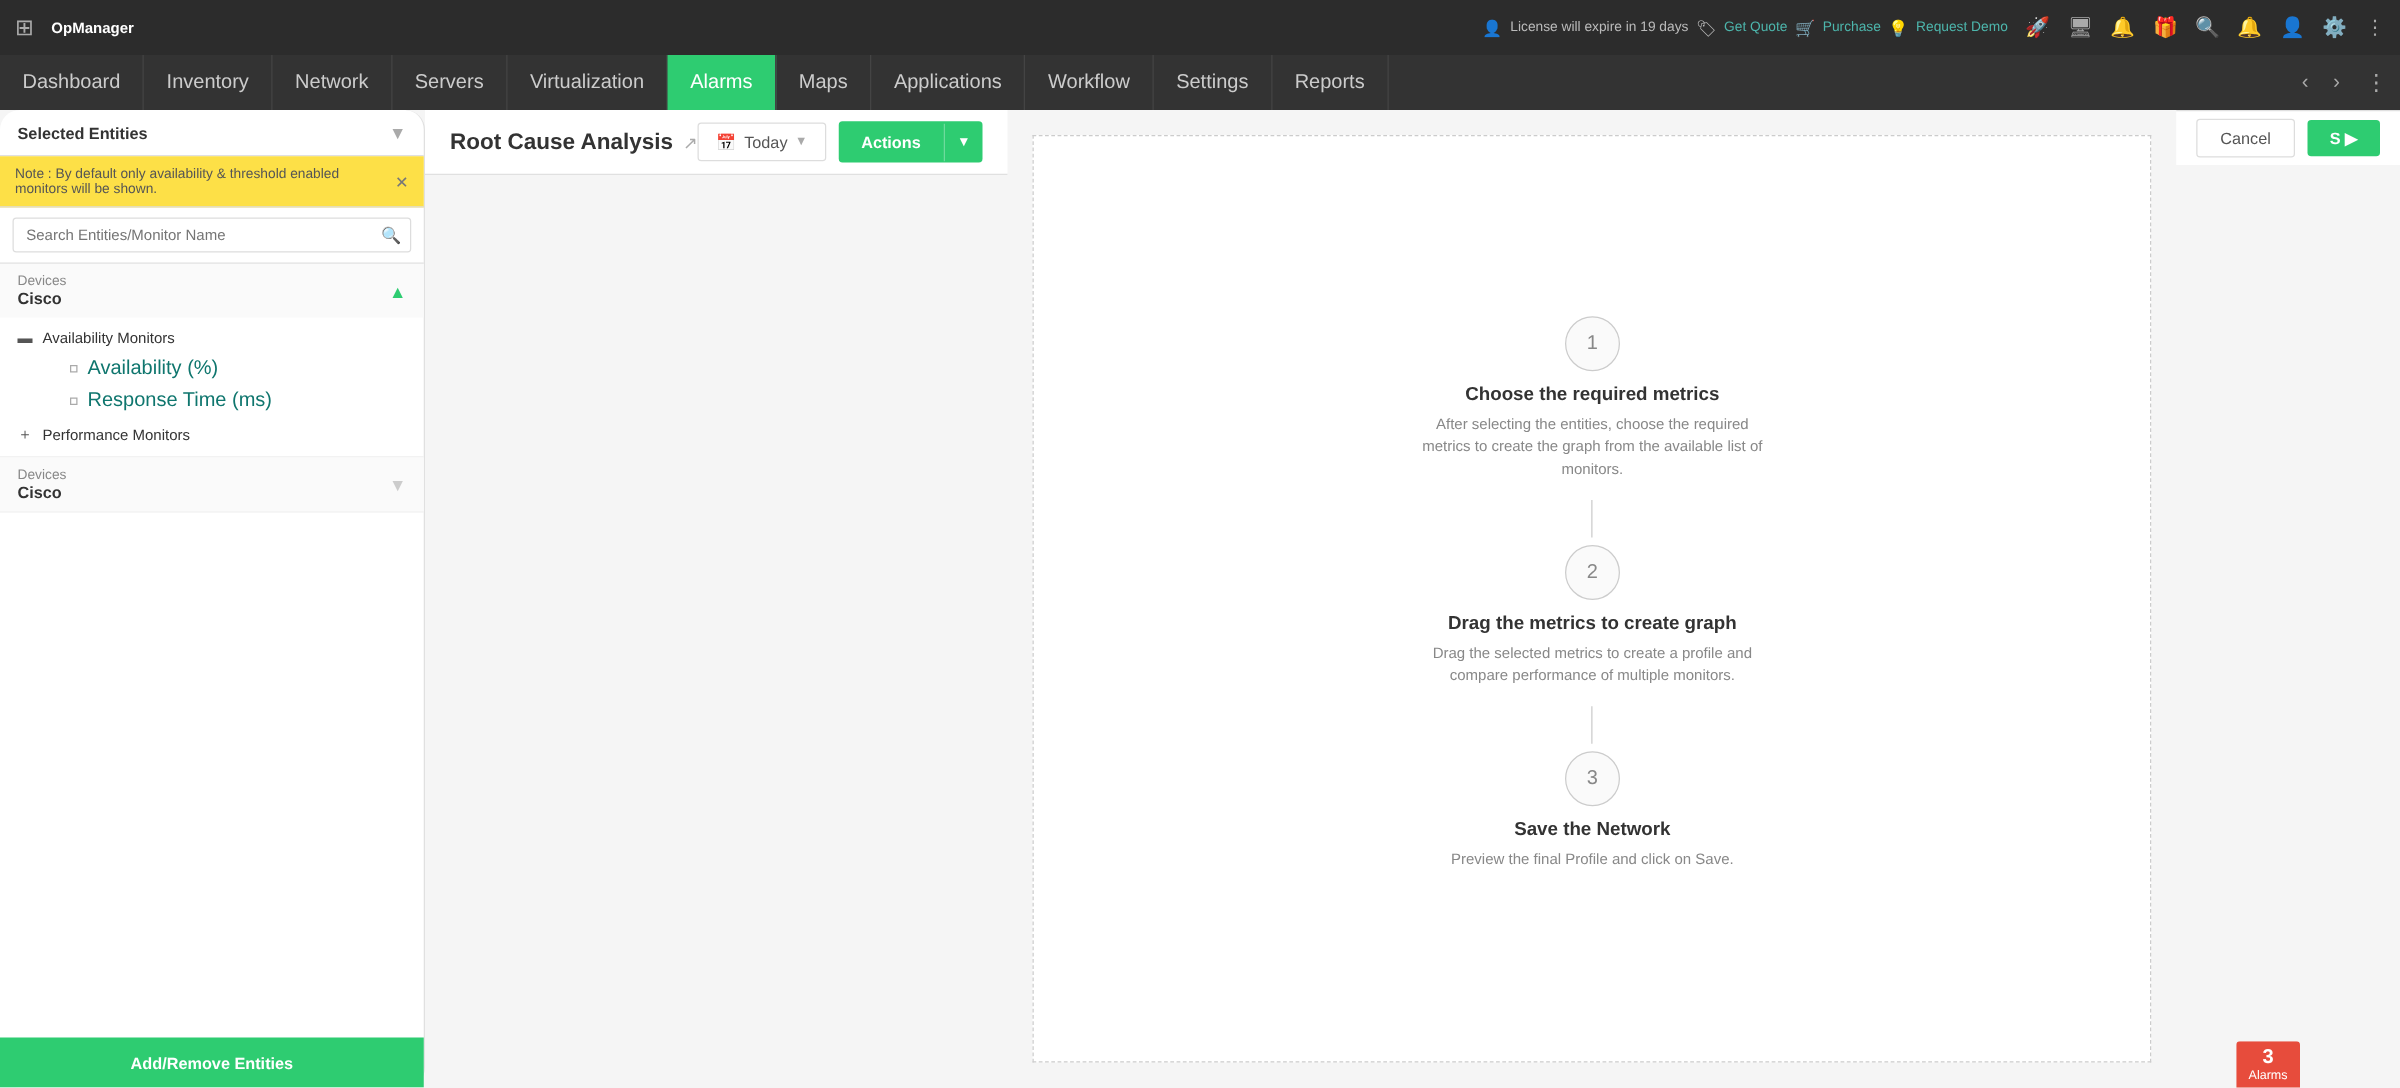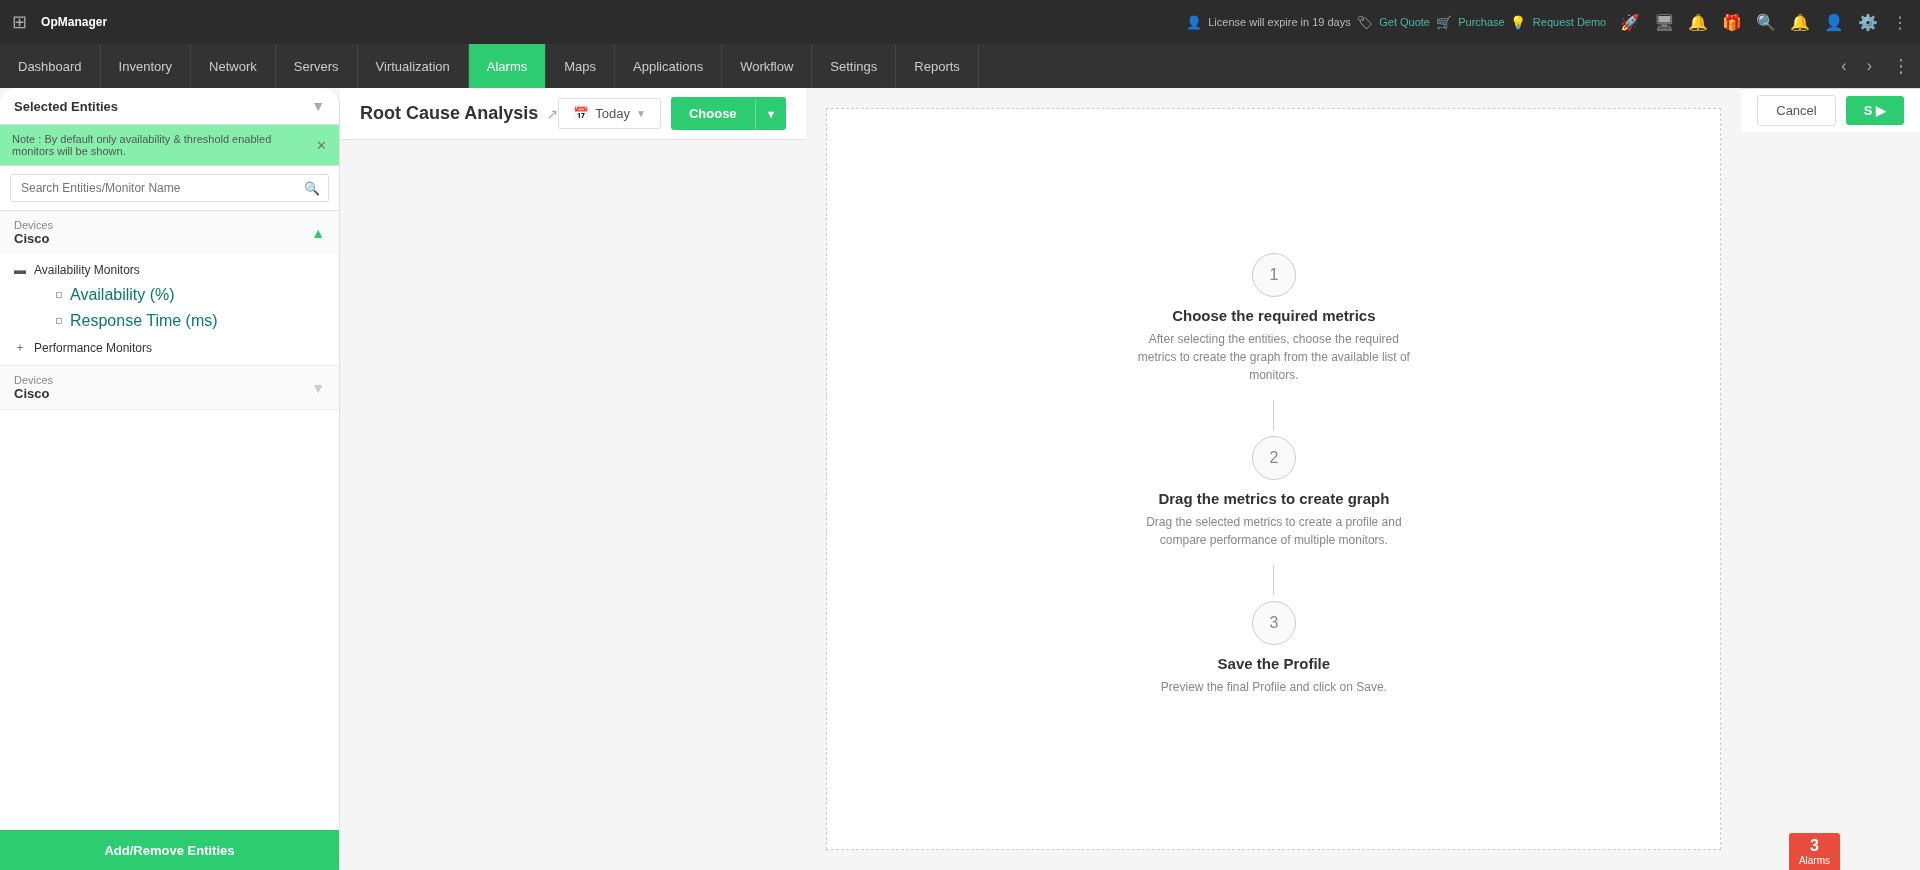--- a/index.html
+++ b/index.html
@@ -31,21 +31,21 @@
       height: 44px;
       display: flex;
       align-items: stretch;
       color: #ccc;
     }
     .nav-item {
       display: flex;
       align-items: center;
       padding: 0 18px;
       cursor: pointer;
-      font-size: 13px;
+      font-size: 16px;
       color: #ccc;
       border-right: 1px solid #444;
       white-space: nowrap;
     }
     .nav-item.active { background: #2ecc71; color: white; }
     .nav-right { margin-left: auto; display: flex; align-items: center; }
     .nav-arrow { color: #aaa; padding: 0 10px; cursor: pointer; font-size: 16px; }
     .nav-dots { color: #aaa; padding: 0 10px; cursor: pointer; font-size: 18px; }
 
     
@@ -66,21 +66,21 @@
     .sidebar-header {
       display: flex;
       align-items: center;
       justify-content: space-between;
       padding: 10px 14px;
       border-bottom: 1px solid #e0e0e0;
     }
     .sidebar-title { font-size: 13px; font-weight: 600; color: #333; }
     .filter-icon { color: #aaa; font-size: 14px; cursor: pointer; }
     .note-box {
-      background: #86efac;
+      background: #fde047;
       padding: 8px 12px;
       font-size: 11px;
       color: #555;
       display: flex;
       align-items: center;
       justify-content: space-between;
       border-bottom: 1px solid #ddd;
     }
     .note-box .close-x { color: #777; cursor: pointer; font-size: 13px; margin-left: 8px; }
     .search-box {
@@ -435,21 +435,21 @@
         <span class="page-title">Root Cause Analysis</span>
         <span class="external-link-icon">↗</span>
       </div>
       <div class="header-actions">
         <div class="date-selector">
           <span>📅</span>
           <span>Today</span>
           <span style="font-size:10px; color:#aaa;">▼</span>
         </div>
         <div class="actions-btn">
-          <span class="actions-btn-main">Choose</span>
+          <span class="actions-btn-main">Actions</span>
           <span class="actions-btn-arrow">▼</span>
         </div>
       </div>
     </div>
 
     <div class="steps-container">
 
       <div class="step-item">
         <div class="step-circle">
           <span>1</span>
@@ -467,21 +467,21 @@
         <div class="step-title">Drag the metrics to create graph</div>
         <div class="step-desc">Drag the selected metrics to create a profile and compare performance of multiple monitors.</div>
       </div>
 
       <div class="step-connector"></div>
 
       <div class="step-item">
         <div class="step-circle">
           <span>3</span>
         </div>
-        <div class="step-title">Save the Profile</div>
+        <div class="step-title">Save the Network</div>
         <div class="step-desc">Preview the final Profile and click on Save.</div>
       </div>
     </div>
 
     <div class="bottom-bar">
       <button class="cancel-btn">Cancel</button>
       <button class="save-btn">S ▶</button>
     </div>
   </div>
 </div>

